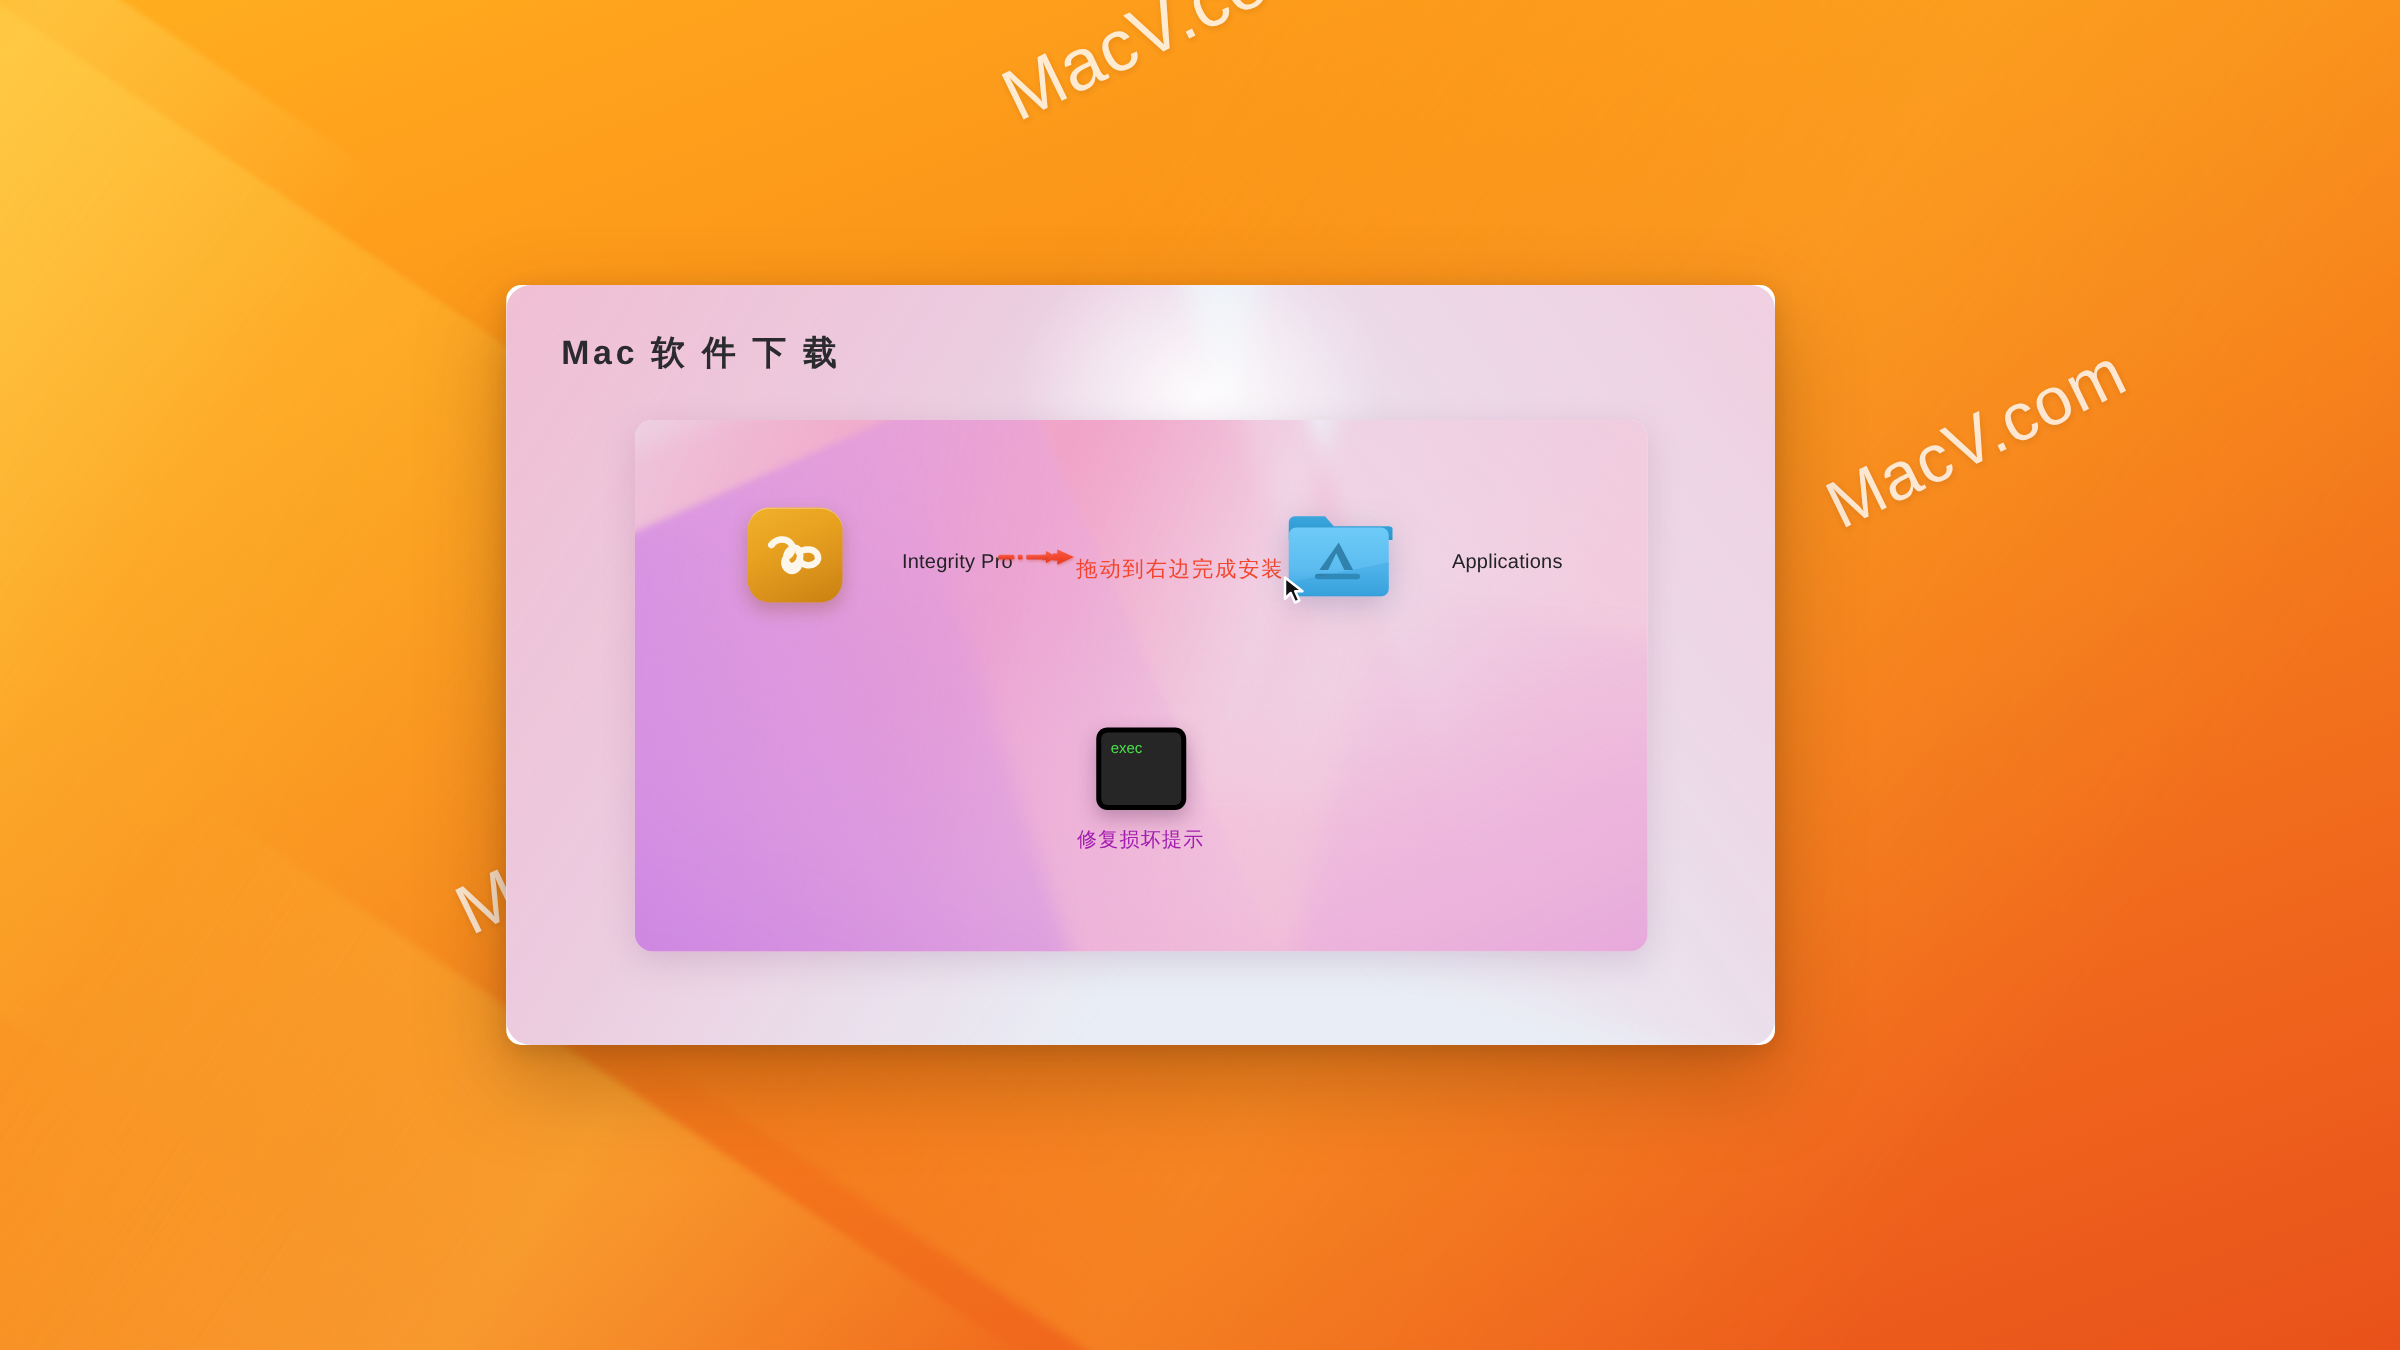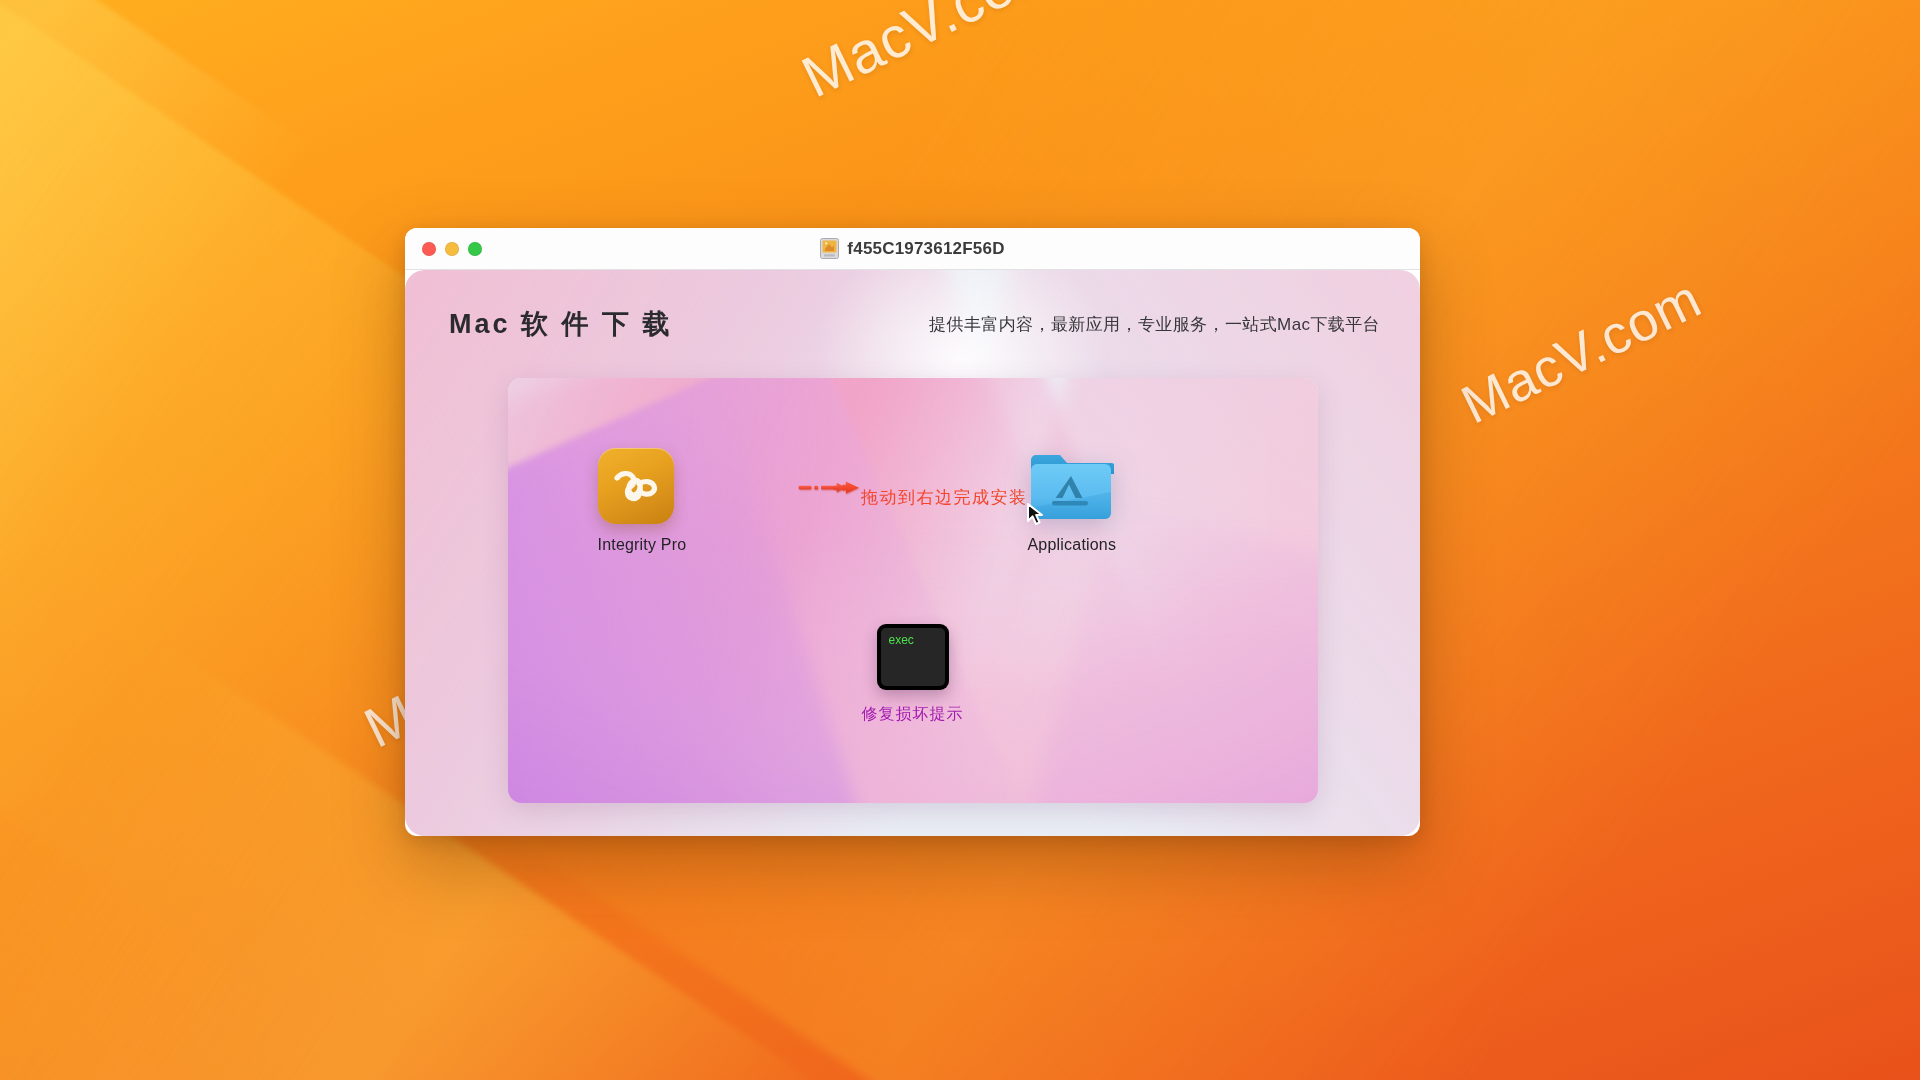--- a/index.html
+++ b/index.html
@@ -253,21 +253,21 @@
   #drag-row {
     position:absolute; z-index:5;
     left:0; right:0; top:70px;
     height:140px;
     display:flex;
     align-items:flex-start;
     justify-content:center;
   }
   .drop-item {
     width:200px;
-    display:flex; flex-direction:column; align-items:flex-start;
+    display:flex; flex-direction:row; align-items:center;gap:48px;
   }
   .item-label {
     margin-top:12px;
     font-size:16px;
     color:#232326;
     letter-spacing:0.2px;
     white-space:nowrap;
   }
 
   
@@ -349,46 +349,28 @@
   <div class="bg-band band-b"></div>
   <div class="bg-band band-c"></div>
   <div class="bg-band band-d"></div>
 
   <div class="watermark" id="wm-top">MacV.com</div>
   <div class="watermark" id="wm-right">MacV.com</div>
   <div class="watermark" id="wm-left">MacV.com</div>
 
   <div id="dmg-window">
 
-    <div id="titlebar">
-      <div id="traffic-lights">
-        <span class="tl tl-close"></span>
-        <span class="tl tl-minimize"></span>
-        <span class="tl tl-zoom"></span>
-      </div>
-      <div id="title-center">
-        <svg id="disk-icon" viewBox="0 0 19 21">
-          <rect x="0.5" y="0.5" width="18" height="20" rx="2" fill="#d8dade" stroke="#a9abb0" stroke-width="1"></rect>
-          <rect x="2.5" y="2.5" width="14" height="12" rx="1" fill="#f0b441"></rect>
-          <path d="M5 11 L9 6 L12 9.5 L14 7.5 L14 13 L5 13 Z" fill="#e08b2a"></path>
-          <circle cx="6.2" cy="5.3" r="1.1" fill="#fff3d0"></circle>
-          <rect x="4" y="16.2" width="11" height="2.4" rx="0.8" fill="#b9bbc0"></rect>
-        </svg>
-        <span id="window-title">f455C1973612F56D</span>
-      </div>
-    </div>
 
     <div id="window-body">
       <div class="body-wash wash-1"></div>
       <div class="body-wash wash-2"></div>
       <div class="body-wash wash-3"></div>
 
       <div id="header-row">
         <div id="brand-title">Mac 软 件 下 载</div>
-        <div id="brand-tagline">提供丰富内容，最新应用，专业服务，一站式Mac下载平台</div>
       </div>
 
       <div id="installer-panel">
         <div class="panel-layer pl-base"></div>
         <div class="pl-white-top"></div>
         <div class="pl-pink-sweep"></div>
         <div class="pl-pink-2"></div>
         <div class="pl-right-rose"></div>
         <div class="pl-bottom-rose"></div>
         <div class="pl-purple"></div>

